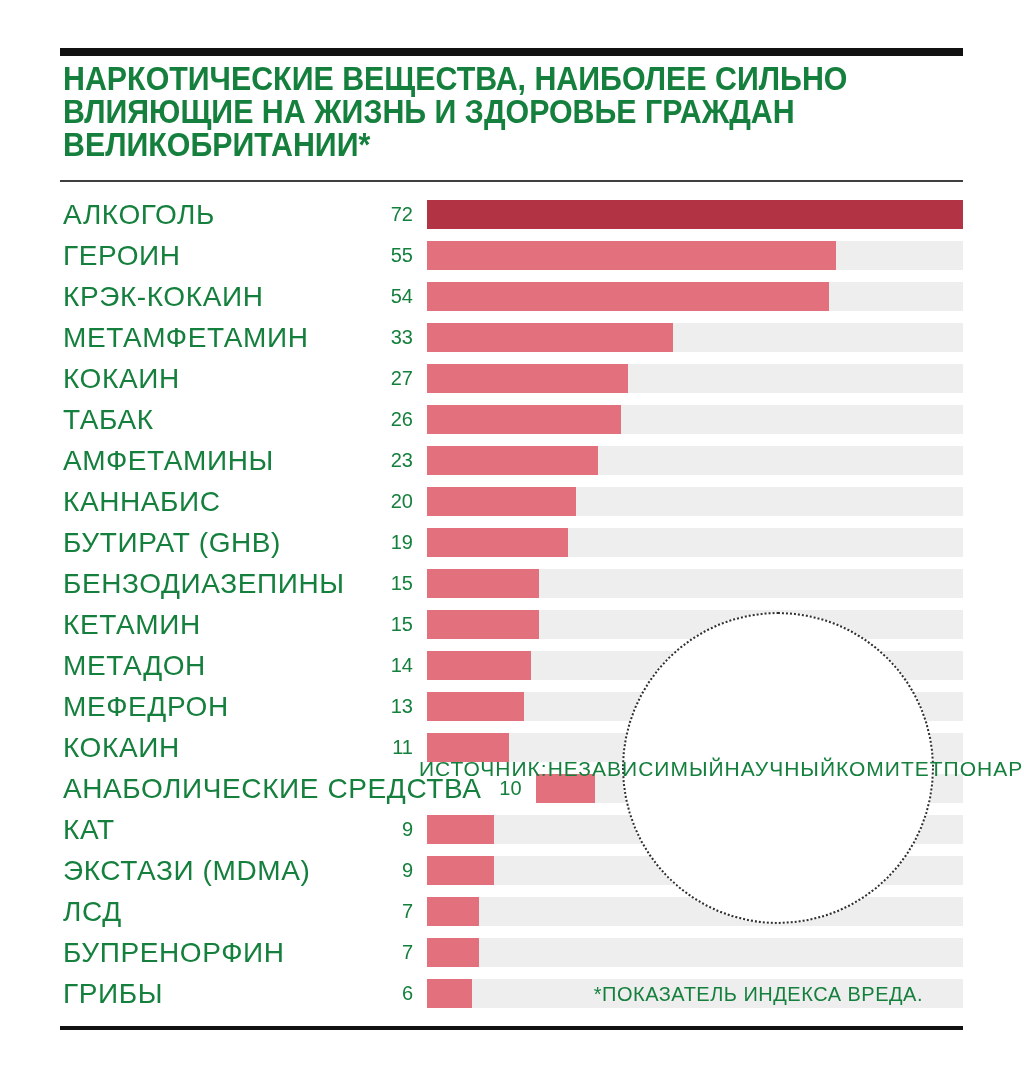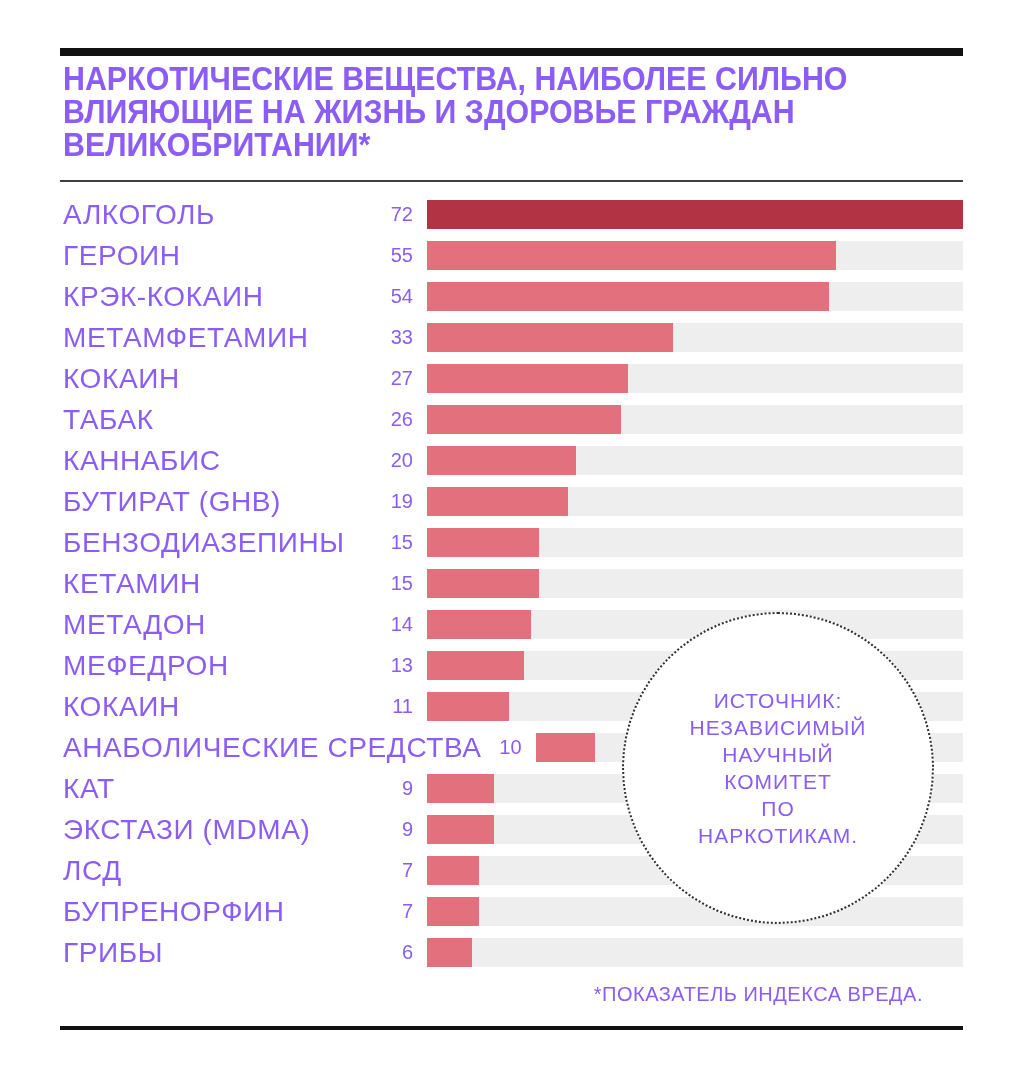--- a/index.html
+++ b/index.html
@@ -1,37 +1,37 @@
 <!DOCTYPE html>
 <html><head>
 <meta charset="utf-8">
 <style>
   html,body{margin:0;padding:0;background:#fff;}
   .page{
     position:relative;width:1024px;height:1080px;background:#ffffff;
-    font-family:"Liberation Sans", sans-serif;color:#8b5cf6;overflow:hidden;
+    font-family:"Liberation Sans", sans-serif;color:#15803d;overflow:hidden;
   }
   .top-bar{position:absolute;left:60px;top:48px;width:903px;height:8px;background:#111;}
   .title{
     position:absolute;left:63px;top:62px;margin:0;width:980px;
     font-size:33px;line-height:33px;font-weight:bold;letter-spacing:0;
     transform:scaleX(0.92);transform-origin:left top;
   }
   .title span{display:block;}
   .title-rule{position:absolute;left:60px;top:180px;width:903px;height:2px;background:#3f3f3f;}
   .rows{position:absolute;left:60px;top:200px;width:903px;}
   .row{display:flex;align-items:center;height:29px;margin-bottom:12px;padding-left:3px;}
   .label{flex:0 0 310px;font-size:28px;letter-spacing:0.6px;white-space:nowrap;}
   .value{flex:0 0 40px;font-size:20px;text-align:right;margin-right:14px;}
   .track{flex:1 1 auto;height:29px;background:#eeeeee;position:relative;}
   .bar{height:29px;background:#e2707d;}
   .source-circle{
     position:absolute;left:622px;top:612px;width:312px;height:312px;
     border:2px dotted #2f2f2f;border-radius:50%;background:#ffffff;
-    display:flex;flex-direction:column;justify-content:center;align-items:center;
+    display:flex;flex-direction:row;justify-content:center;align-items:center;
     box-sizing:border-box;z-index:2;text-align:center;
     font-size:21px;line-height:27px;letter-spacing:1px;
   }
   .footnote{
     position:absolute;right:101px;top:980px;height:29px;line-height:29px;
     font-size:20px;letter-spacing:0.5px;z-index:3;
   }
   .bottom-bar{position:absolute;left:60px;top:1026px;width:903px;height:4px;background:#111;}
 </style>
 </head>
@@ -83,20 +83,27 @@
         <div class="value">27</div>
         <div class="track" style="background: rgb(238, 238, 238);">
           <div class="bar" style="width: 37.5%; background: rgb(226, 112, 125);"></div>
         </div>
       </div>
       <div class="row">
         <div class="label">ТАБАК</div>
         <div class="value">26</div>
         <div class="track" style="background: rgb(238, 238, 238);">
           <div class="bar" style="width: 36.1111%; background: rgb(226, 112, 125);"></div>
+        </div>
+      </div>
+      <div class="row">
+        <div class="label">АМФЕТАМИНЫ</div>
+        <div class="value">23</div>
+        <div class="track" style="background: rgb(238, 238, 238);">
+          <div class="bar" style="width: 31.9444%; background: rgb(226, 112, 125);"></div>
         </div>
       </div>
       <div class="row">
         <div class="label">КАННАБИС</div>
         <div class="value">20</div>
         <div class="track" style="background: rgb(238, 238, 238);">
           <div class="bar" style="width: 27.7778%; background: rgb(226, 112, 125);"></div>
         </div>
       </div>
       <div class="row">

